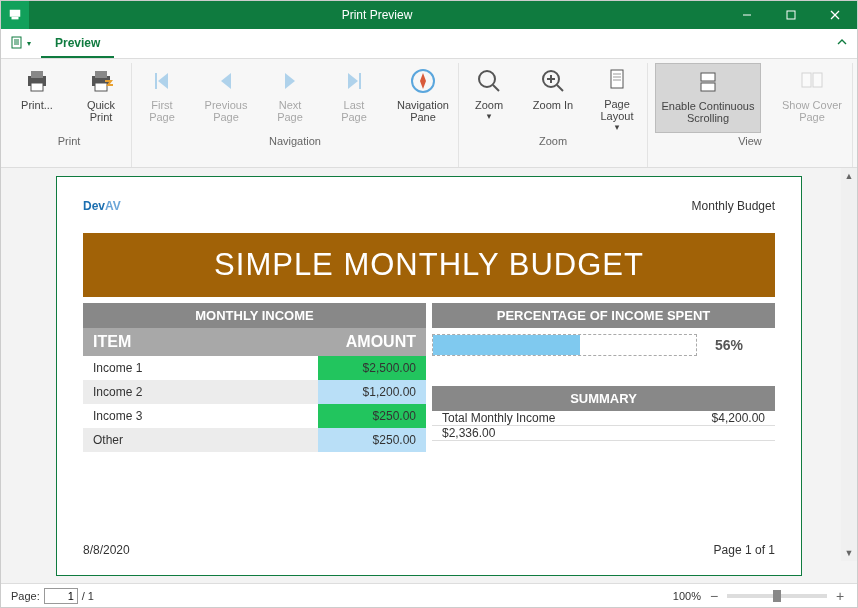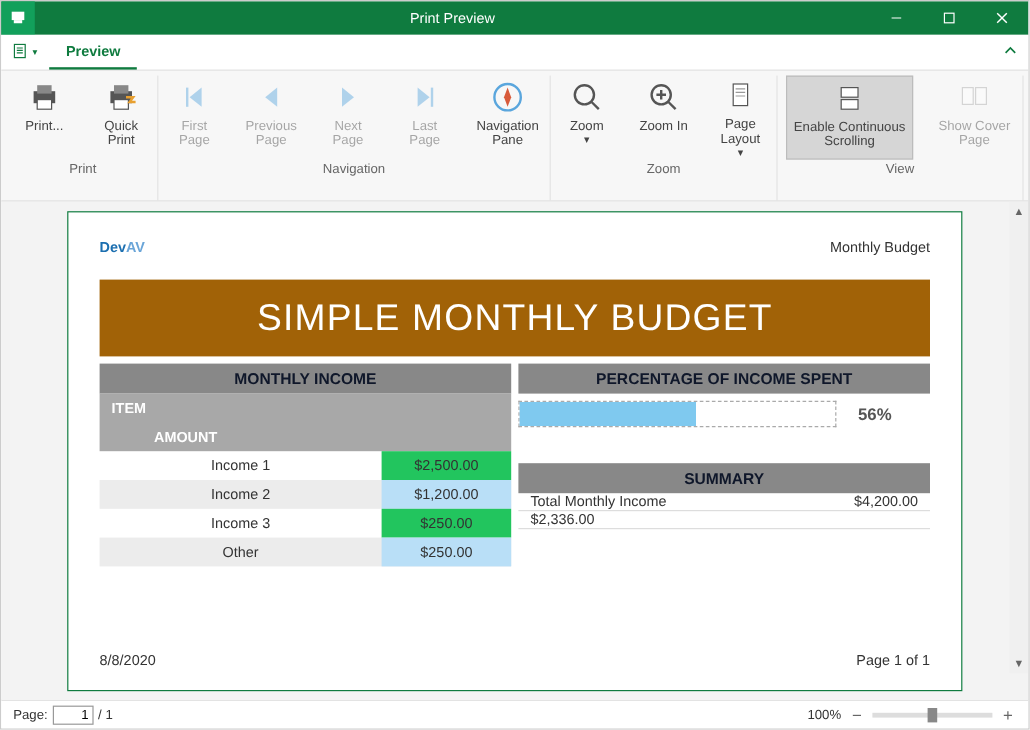--- a/index.html
+++ b/index.html
@@ -34,28 +34,28 @@
 
 .preview-wrap { flex: 1; background: #f3f3f3; overflow: hidden; padding: 8px 10px; }
 .page { background: #fff; border: 1px solid #0f7b3f; width: 746px; height: 400px; margin: 0 auto; padding: 22px 26px; position: relative; }
 .page-header { display: flex; justify-content: space-between; font-size: 12px; color: #333; margin-bottom: 20px; }
 .page-header .brand { font-weight: 600; color: #6aa5d8; }
 .page-header .brand .dev { color: #1c6fb0; }
 .budget-title { background: #a16207; color: #fff; font-size: 31px; font-weight: 300; text-align: center; padding: 14px 15px; letter-spacing: 1px; }
 .two-col { display: flex; gap: 6px; margin-top: 6px; }
 .left-col { flex: 1; }
 .right-col { flex: 1; }
-.section-head { background: #888; color: #0f172a; font-weight: 600; font-size: 13px; text-align: center; padding: 5px 0; }
-.table-head { display: flex; background: #a8a8a8; color: #fff; font-size: 12px; font-weight: 600; flex-direction: column; }
+.section-head { background: #888; color: #ffffff; font-weight: 600; font-size: 13px; text-align: center; padding: 5px 0; }
+.table-head { display: flex; background: #a8a8a8; color: #fff; font-size: 16px; font-weight: 600; }
 .table-head .th { padding: 5px 10px; }
 .th-item { flex: 1; }
 .th-amt { width: 108px; text-align: right; }
 .row { display: flex; font-size: 12px; color: #333; }
 .row.alt { background: #ececec; }
-.row .td { padding: 5px 10px; text-align: center; }
+.row .td { padding: 5px 10px; }
 .td-item { flex: 1; }
 .td-amt { width: 108px; text-align: right; background: #22c55e; }
 .row.alt .td-amt { background: #b9dff7; }
 .pct-row { display: flex; align-items: center; padding: 6px 0; }
 .pct-bar-wrap { flex: 1; height: 22px; border: 1px dashed #aaa; margin-right: 18px; position: relative; }
 .pct-bar-fill { position: absolute; top: 0; left: 0; bottom: 0; background: #7fc9ef; }
 .pct-val { font-weight: 700; font-size: 14px; color: #555; width: 60px; }
 .summary-row { display: flex; font-size: 12px; color: #333; border-bottom: 1px solid #ddd; padding: 0 10px; }
 .summary-label { flex: 1; }
 .summary-val { }

